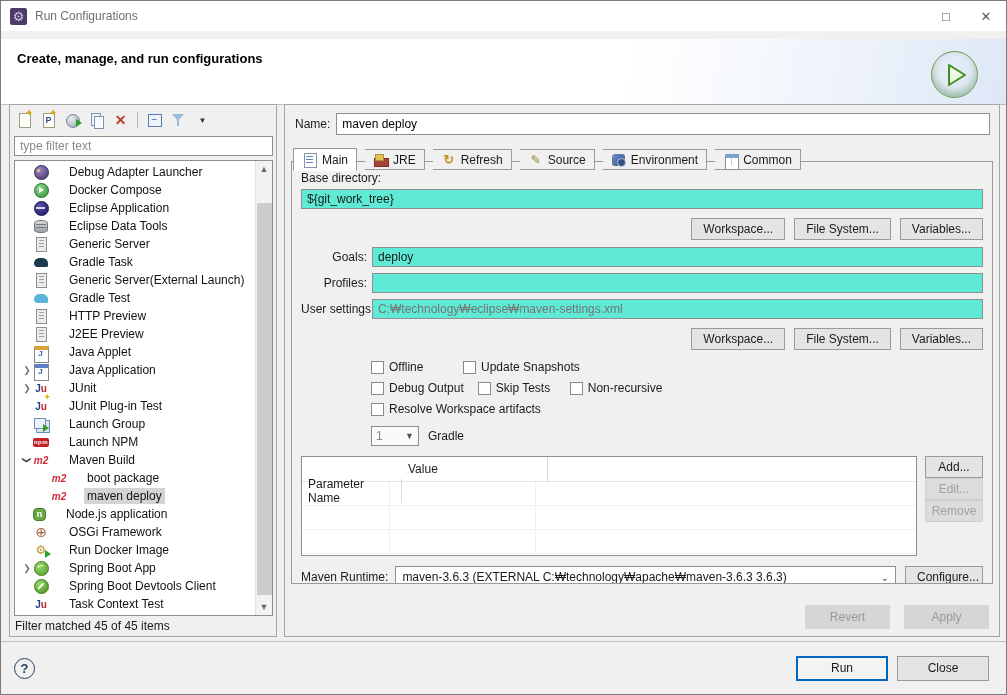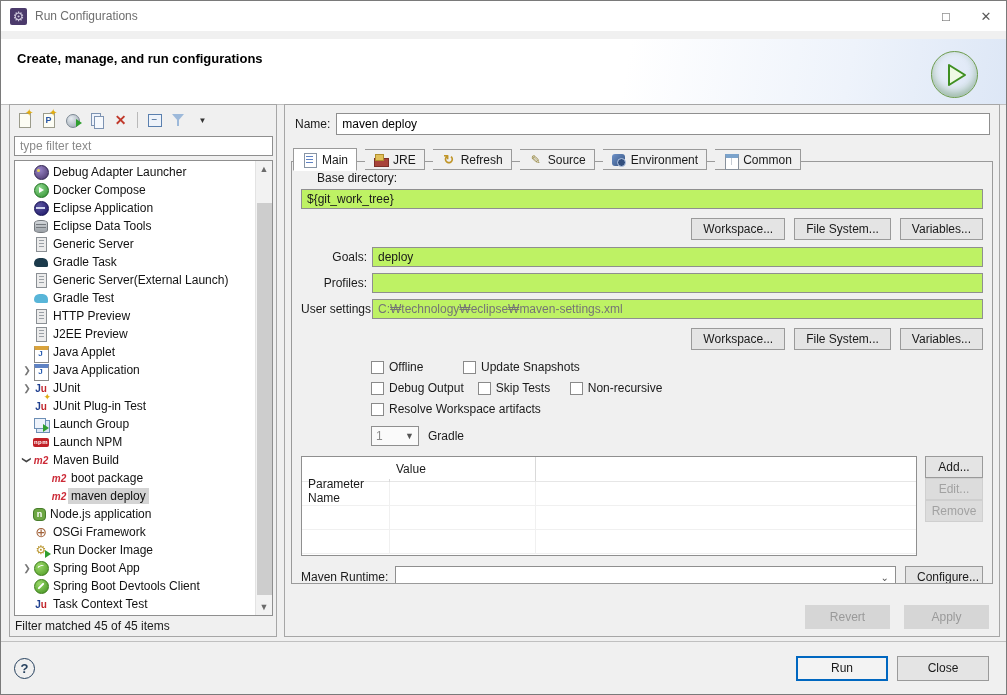--- a/index.html
+++ b/index.html
@@ -51,21 +51,21 @@
   .filter-box::placeholder{color:#8a8a8a;}
 
   
   .tree{position:absolute;left:4px;top:55px;width:259px;height:456px;border:1px solid #8f8f8f;background:#fff;overflow:hidden;}
   .tree-rows{position:absolute;left:0;top:2px;right:17px;}
   .trow{height:18px;display:flex;align-items:center;}
   .chev{width:12px;flex:none;text-align:center;color:#767676;font-size:9px;}
   .chev.exp{transform:rotate(90deg);color:#444;}
   .lvl1{padding-left:6px;}
   .lvl2{padding-left:24px;}
-  .tlabel{margin-left:1px;white-space:nowrap;font-size:12px;color:#111;padding:1px 3px;}
+  .tlabel{margin-left:17px;white-space:nowrap;font-size:12px;color:#111;padding:1px 3px;}
   .trow.sel .tlabel{background:#d4d4d4;}
   .vscroll{position:absolute;right:0;top:0;bottom:0;width:17px;background:#f2f2f2;border-left:1px solid #e3e3e3;}
   .varrow{position:absolute;left:0;width:16px;height:16px;color:#6b6b6b;font-size:9px;display:flex;align-items:center;justify-content:center;}
   .vthumb{position:absolute;left:1px;top:42px;width:15px;height:392px;background:#cdcdcd;}
   .tree-status{position:absolute;left:5px;bottom:3px;font-size:12px;color:#1a1a1a;}
 
   
   .p1{color:#1f3f8f;font-weight:bold;font-size:10px;}
   .p2{color:#c2272d;font-weight:bold;font-size:10px;}
   .tr-debug::before{content:"";width:13px;height:13px;border-radius:50%;background:radial-gradient(circle at 35% 30%,#9a86c9,#463366);border:1px solid #2e2150;}
@@ -103,22 +103,22 @@
   .name-row label{margin-right:6px;}
   .name-input{flex:1;height:22px;border:1px solid #8f8f8f;background:#fff;font-family:"Liberation Sans",sans-serif;font-size:12px;padding:0 5px;}
 
   .tabs{position:absolute;left:8px;top:42px;height:23px;display:flex;align-items:flex-end;z-index:2;gap:8px;}
   .tab{height:21px;display:flex;align-items:center;gap:4px;padding:0 8px;border:1px solid #9a9a9a;border-left:none;background:#f0f0f0;font-size:12px;}
   .tab:first-child{border-left:1px solid #9a9a9a;}
   .tab.active{height:23px;background:#fff;border-bottom:1px solid #fff;margin-bottom:-1px;}
 
   .tab-content{position:absolute;left:6px;top:56px;right:6px;height:423px;border:1px solid #9a9a9a;background:#f0f0f0;padding:7px 9px 0 9px;overflow:hidden;}
 
-  .field-label{margin:2px 0 4px 16px;}
-  .txt{width:100%;height:20px;border:1px solid #8f8f8f;background:#bef264;font-family:"Liberation Sans",sans-serif;font-size:12px;padding:0 5px;color:#1a1a1a;}
+  .field-label{margin:2px 0 4px 0;}
+  .txt{width:100%;height:20px;border:1px solid #8f8f8f;background:#5eead4;font-family:"Liberation Sans",sans-serif;font-size:12px;padding:0 5px;color:#1a1a1a;}
   .txt.gray{color:#757575;}
   .btnrow{display:flex;justify-content:flex-end;gap:9px;margin:9px 0 7px 0;}
   .btn{height:22px;padding:0 11px;background:#e4e4e4;border:1px solid #9a9a9a;font-family:"Liberation Sans",sans-serif;font-size:12px;color:#1a1a1a;}
   .btn.disabled{background:#dcdcdc;border-color:#cfcfcf;color:#a2a2a2;}
   .formgrid{display:grid;grid-template-columns:66px 1fr;column-gap:5px;row-gap:6px;align-items:center;}
   .formgrid .glabel{text-align:right;white-space:nowrap;}
 
   .cb-block{margin:10px 0 0 70px;}
   .cb-row{display:flex;align-items:center;margin-bottom:7px;}
   .cbitem{display:inline-flex;align-items:center;gap:5px;margin-right:14px;min-width:78px;white-space:nowrap;}
@@ -126,21 +126,21 @@
 
   .threads-row{margin:10px 0 0 70px;display:flex;align-items:center;}
   .mini-select{width:48px;height:20px;border:1px solid #8f8f8f;background:#fafafa;display:flex;align-items:center;padding:0 4px;color:#8a8a8a;}
   .mini-select .car{margin-left:auto;color:#555;font-size:9px;}
   .threads-row span.tl{margin-left:9px;}
 
   .table-area{display:flex;margin-top:10px;align-items:flex-start;}
   .ptable{flex:1;height:100px;background:#fff;border:1px solid #8f8f8f;margin-right:8px;display:flex;flex-direction:column;}
   .phead{display:flex;height:25px;border-bottom:1px solid #e6e6e6;align-items:center;}
   .phc{padding:0 6px;border-right:1px solid #d9d9d9;height:100%;display:flex;align-items:center;font-size:12px;}
-  .phc.c1{width:88px;margin-top:44px;}.phc.c2{width:146px;}.phc.c3{flex:1;border-right:none;}
+  .phc.c1{width:100px;margin-top:44px;}.phc.c2{width:146px;}.phc.c3{flex:1;border-right:none;}
   .prow{display:flex;height:24px;border-bottom:1px solid #f0f0f0;}
   .pc{border-right:1px solid #f0f0f0;height:100%;}
   .pc.c1{width:88px;}.pc.c2{width:146px;}.pc.c3{flex:1;border-right:none;}
   .tbl-btns{width:58px;display:flex;flex-direction:column;gap:0;}
   .tbl-btns .btn{width:58px;padding:0;}
 
   .runtime-row{display:flex;align-items:center;margin-top:10px;}
   .runtime-row .rlabel{white-space:nowrap;margin-right:7px;}
   .combo{flex:1;height:22px;border:1px solid #8f8f8f;background:#fff;display:flex;align-items:center;padding:0 6px;font-size:12px;}
   .combo .car{margin-left:auto;color:#555;font-size:10px;}
@@ -494,20 +494,21 @@
         <div class="tbl-btns" id="tblbtns">
             <button class="btn">Add...</button>
             <button class="btn disabled" disabled="">Edit...</button>
             <button class="btn disabled" disabled="">Remove</button>
           </div>
       </div>
 
       <div class="runtime-row">
         <span class="rlabel">Maven Runtime:</span>
         <div class="combo">
+          <span>maven-3.6.3 (EXTERNAL C:₩technology₩apache₩maven-3.6.3 3.6.3)</span>
           <span class="car">⌄</span>
         </div>
         <button class="btn cfg-btn">Configure...</button>
       </div>
     </div>
 
     <div class="apply-row">
       <button class="btn flat-disabled" disabled="">Revert</button>
       <button class="btn flat-disabled" disabled="">Apply</button>
     </div>

